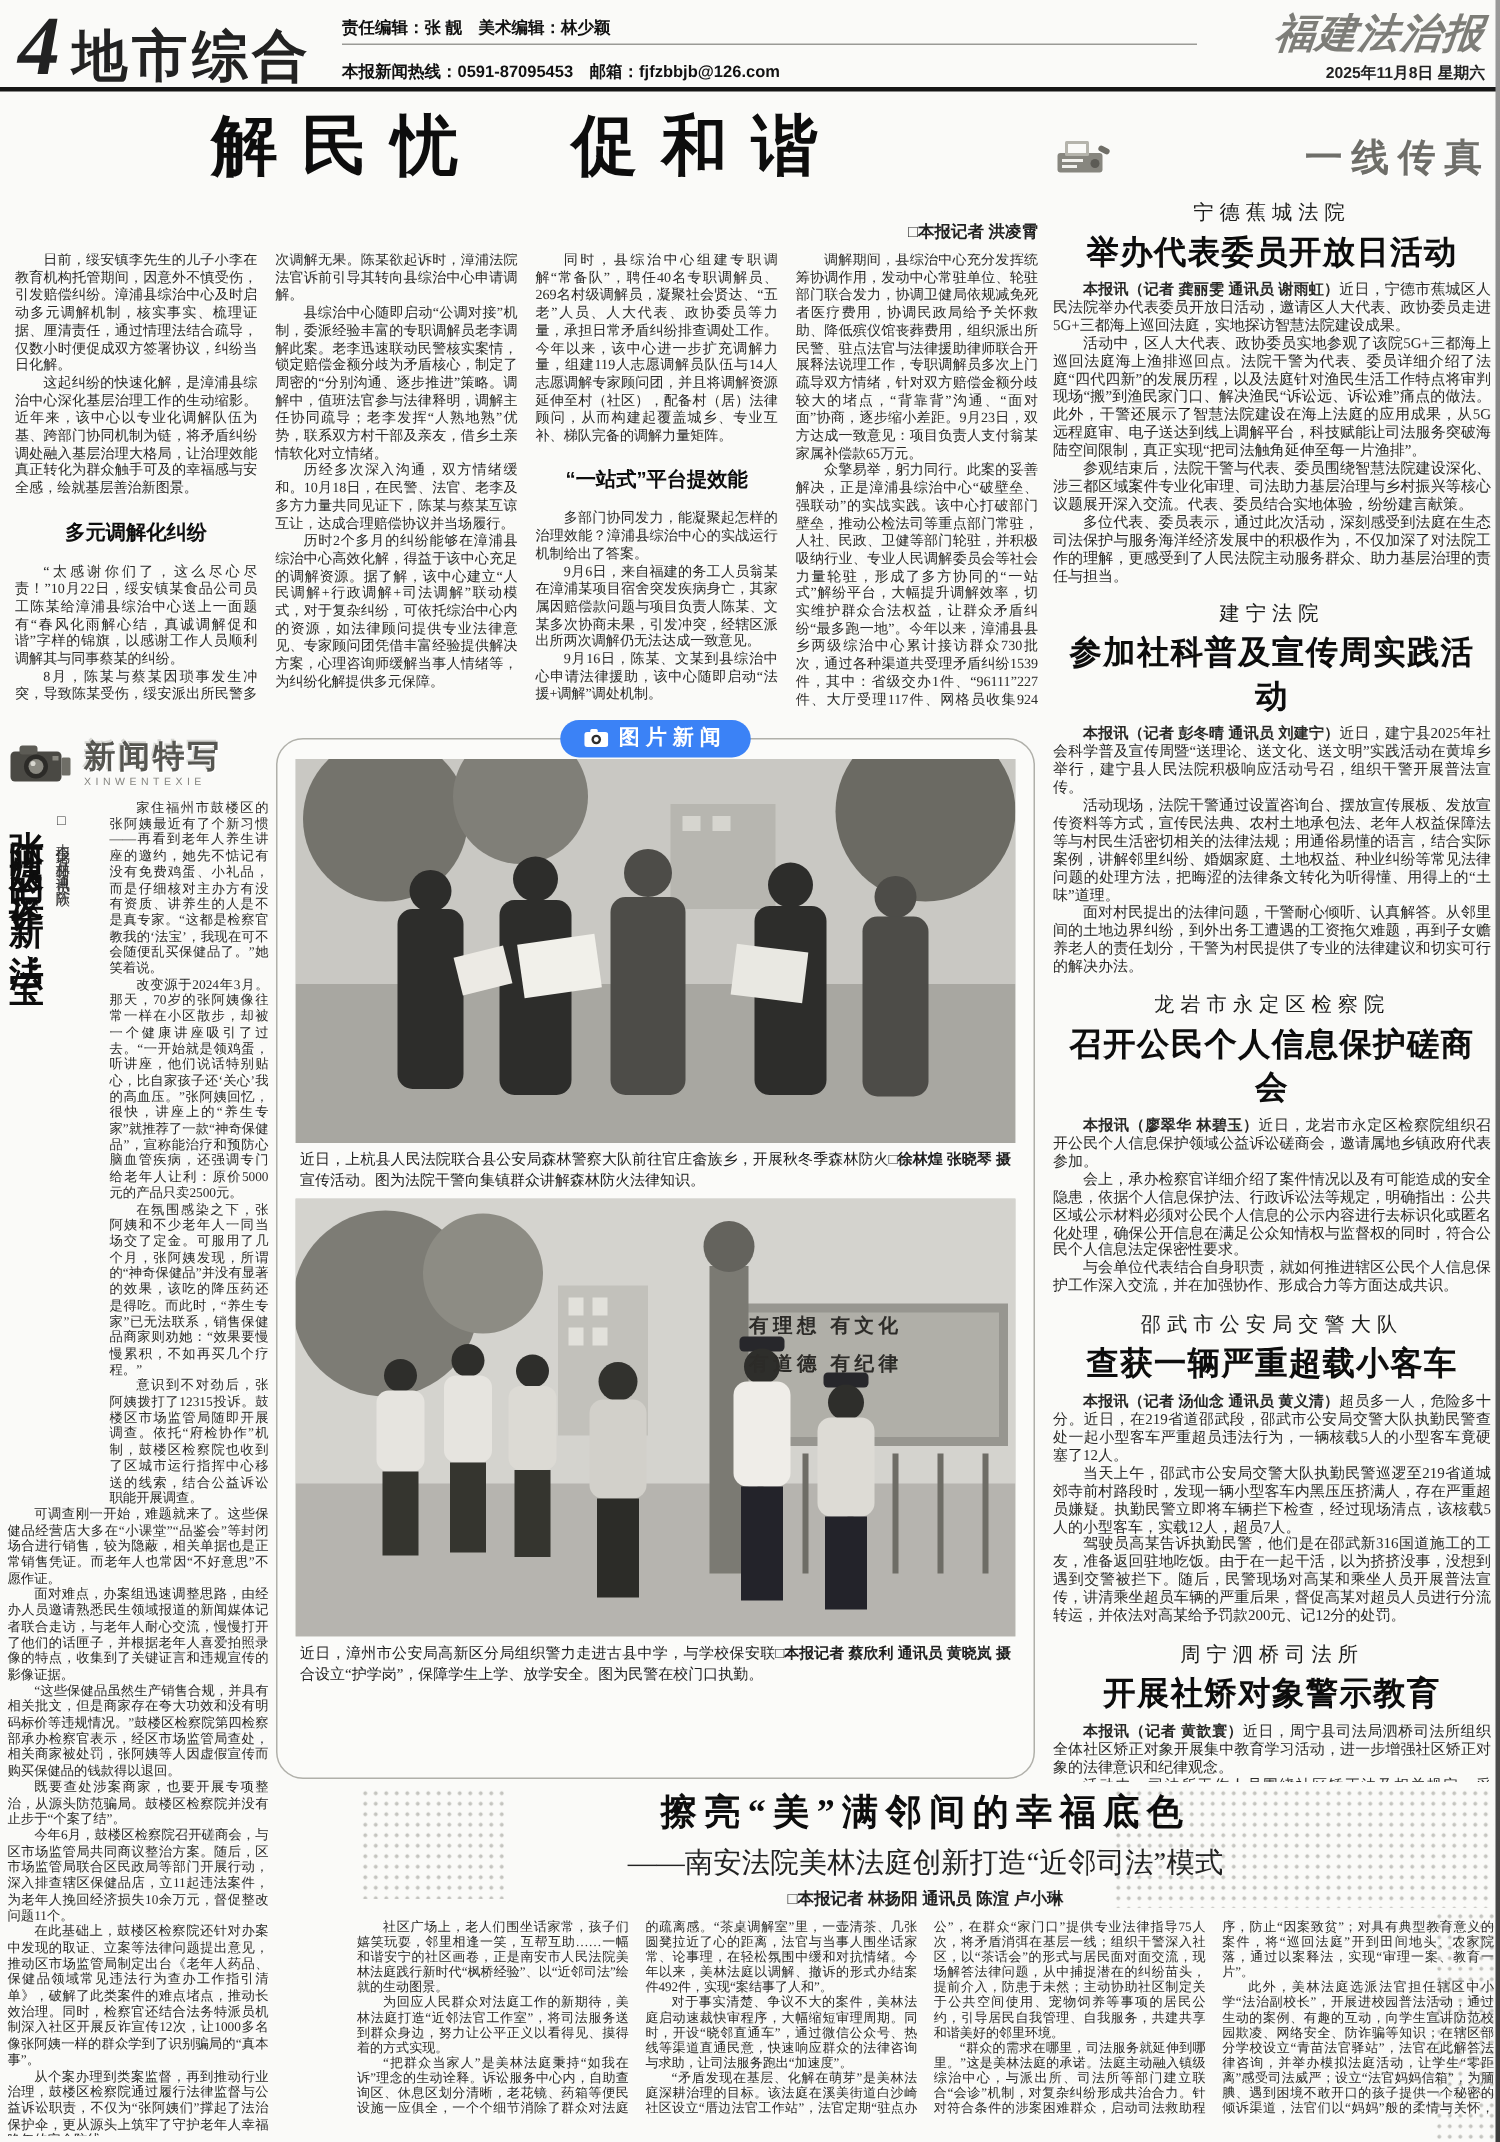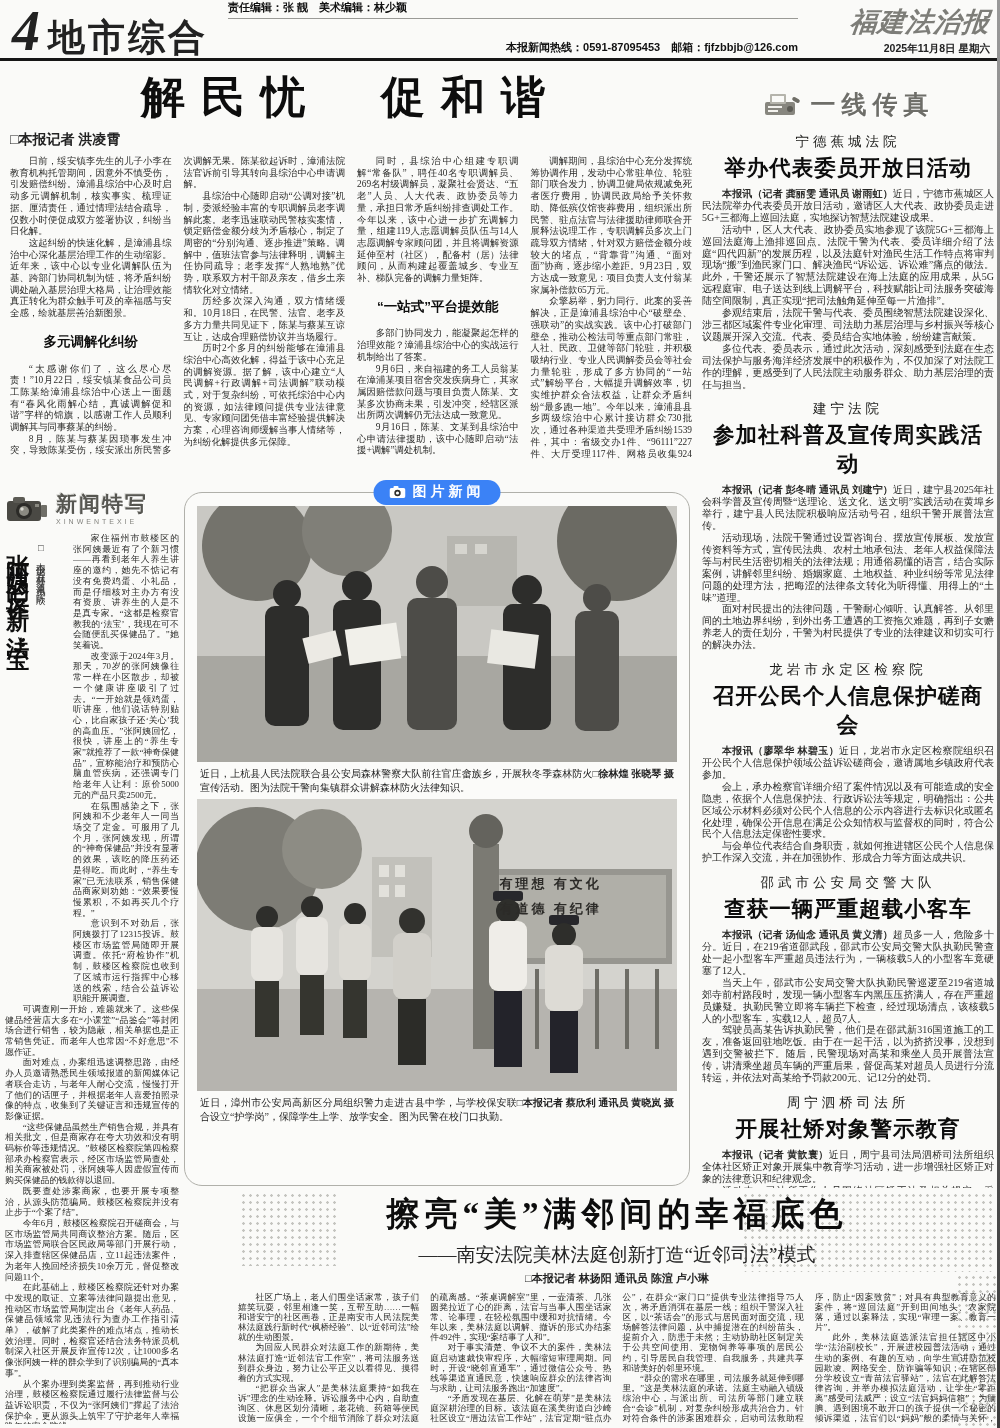--- a/index.html
+++ b/index.html
@@ -7,42 +7,42 @@
         font-family:"Liberation Serif",serif;color:#222;overflow:hidden;}
   .page::after{content:"";position:absolute;right:0;top:0;width:3px;height:100%;
         background:linear-gradient(#999,#3a3a3a);}
 
   
   .hdr{position:absolute;left:12px;top:4px;right:10px;height:52px;display:flex;align-items:flex-end;gap:8px;}
   .pageno{font-family:"Liberation Serif",serif;font-weight:900;font-style:italic;font-size:56px;line-height:.85;}
   .section{font-family:"Liberation Sans",sans-serif;font-weight:900;font-size:37px;letter-spacing:3px;line-height:1;}
   .edit-info{flex:1;margin:0 4px 1px 12px;font-family:"Liberation Sans",sans-serif;font-size:11px;font-weight:700;color:#111;}
   .edit-row1{padding:2px 0 3px;}
-  .edit-row2{border-top:1.5px solid #9a9a96;padding-top:21px;text-align:right;}
+  .edit-row2{border-top:1.5px solid #9a9a96;padding-top:10px;}
   .mast{width:180px;text-align:right;}
   .mast-name{font-family:"DejaVu Serif",serif;font-style:italic;font-weight:700;font-size:27px;color:#7d7d78;
              letter-spacing:1px;transform:skewX(-6deg);white-space:nowrap;}
   .mast-date{font-family:"Liberation Sans",sans-serif;font-size:10.5px;font-weight:700;color:#222;margin-top:2px;}
   .hdr-rule{position:absolute;left:0;right:0;top:58px;height:2.5px;background:#161616;}
 
   
   .lead{position:absolute;left:10px;top:64px;width:682px;height:424px;}
   .lead-title{font-size:44px;font-weight:900;text-align:center;letter-spacing:16px;margin:4px 0 2px;color:#0d0d0d;}
   .lead-sub{font-size:20px;font-weight:400;text-align:center;margin:3px 0 2px;letter-spacing:1px;}
-  .lead-by{text-align:left;font-family:"Liberation Sans",sans-serif;font-size:14px;font-weight:700;margin:4px 0 7px;}
+  .lead-by{text-align:right;font-family:"Liberation Sans",sans-serif;font-size:11px;font-weight:700;margin:20px 0 7px;}
   .lead-body{height:306px;column-count:4;column-gap:12px;font-size:9.4px;line-height:11.7px;
              text-align:justify;overflow:hidden;color:#2a2a28;}
   .para{margin:0;text-indent:2em;}
   .col-subhead{font-family:"Liberation Sans",sans-serif;font-size:13.5px;font-weight:900;text-align:center;
                margin:16px 0;break-inside:avoid;color:#0d0d0d;text-indent:0;}
   .lead-in{font-family:"Liberation Sans",sans-serif;}
 
   
   .fax-col{position:absolute;left:702px;top:86px;width:292px;height:1102px;overflow:hidden;}
-  .fax-header{display:flex;align-items:center;justify-content:center;gap:9px;margin:2px 0 12px;}
+  .fax-header{display:flex;align-items:center;justify-content:space-between;gap:9px;margin:2px 0 12px;}
   .fax-header .fx-txt{font-family:"Liberation Sans",sans-serif;font-size:25px;font-weight:800;color:#6e6e69;
                       letter-spacing:6px;text-shadow:1px 1px 0 #fff;}
   .fax-article{margin-bottom:10px;}
   .kicker{text-align:center;font-size:13.5px;letter-spacing:4px;margin-bottom:2px;color:#1c1c1a;}
   .fax-title{text-align:center;font-size:21.5px;font-weight:900;margin:0 0 6px;letter-spacing:1px;color:#0d0d0d;}
   .fax-body{font-size:10px;line-height:11.9px;text-align:justify;color:#2a2a28;}
 
   
   .feature{position:absolute;left:5px;top:490px;width:174px;height:934px;overflow:hidden;}
   .feature-header{display:flex;align-items:flex-end;gap:7px;margin-bottom:8px;}
@@ -67,21 +67,21 @@
   .caption{font-size:10px;line-height:13.5px;text-align:justify;margin:5px 3px 3px;color:#222;}
   .caption .cap-text{text-indent:2em;}
   .credit{font-family:"Liberation Sans",sans-serif;font-weight:700;float:right;white-space:nowrap;}
   .sign-text{position:absolute;left:63%;top:25%;width:35%;font-weight:900;color:#2c2b28;font-size:13px;
              letter-spacing:3px;line-height:1.9;text-align:left;}
 
   
   .dots{position:absolute;background-image:radial-gradient(circle,#c4c4bf 1.1px,transparent 1.5px);
         background-size:7px 7px;}
   .bottom{position:absolute;left:238px;top:1190px;width:758px;height:236px;z-index:2;}
-  .bot-title{text-align:center;font-size:33px;font-weight:900;letter-spacing:5px;margin:2px 0 5px;color:#0d0d0d;}
+  .bot-title{text-align:center;font-size:24px;font-weight:900;letter-spacing:5px;margin:2px 0 5px;color:#0d0d0d;}
   .bot-sub{text-align:center;font-size:19px;font-weight:400;margin:0 0 3px;}
   .bot-by{text-align:center;font-family:"Liberation Sans",sans-serif;font-size:11px;font-weight:700;margin-bottom:6px;}
   .bot-body{column-count:4;column-gap:11px;height:140px;font-size:8.7px;line-height:10.1px;
             text-align:justify;overflow:hidden;color:#2a2a28;}
   b{font-weight:700;}
 </style>
 </head>
 <body>
 
 <div class="page">

